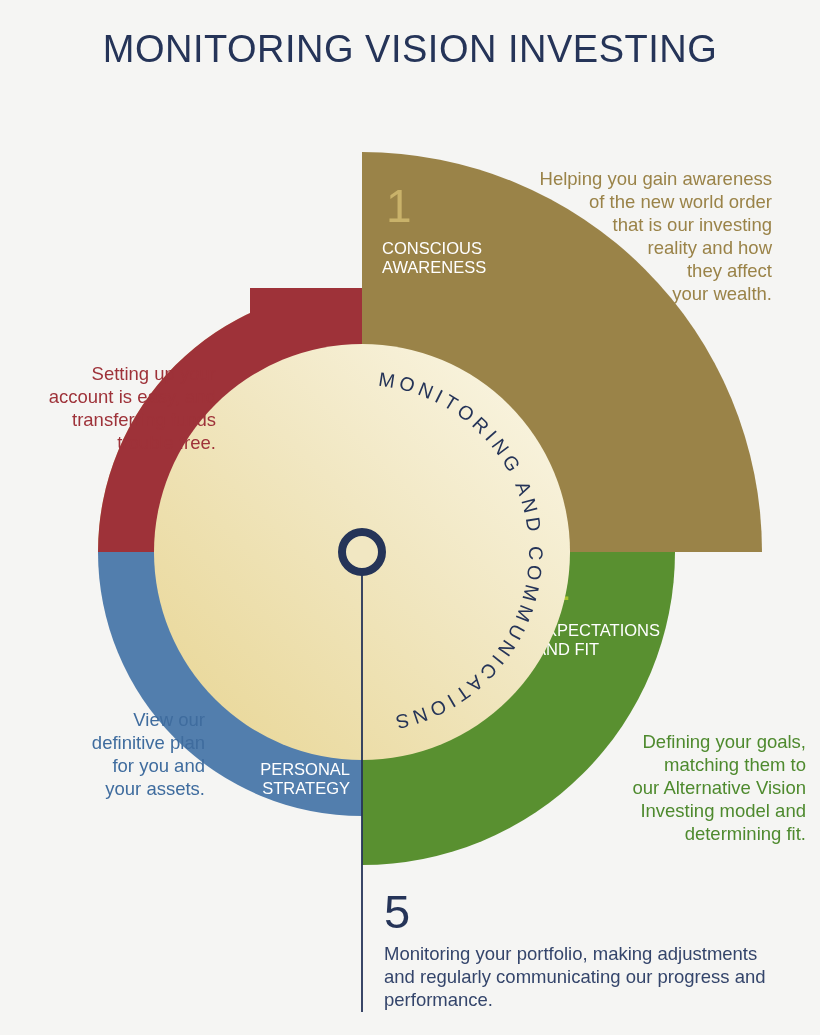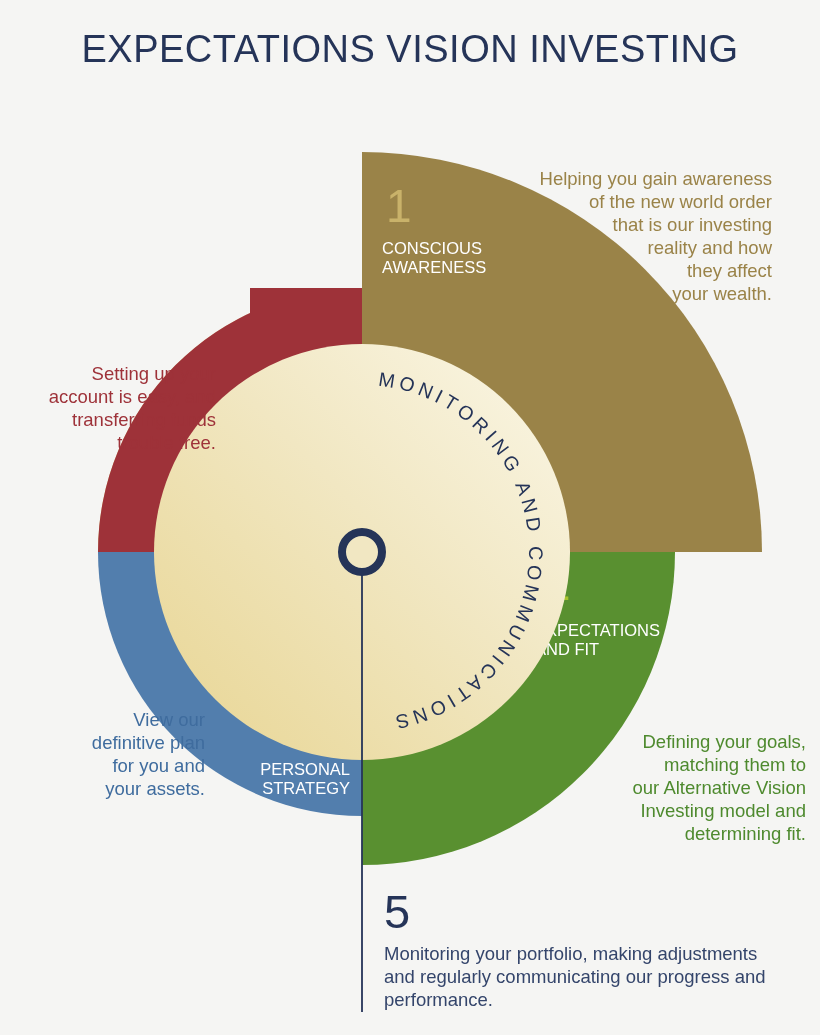--- a/index.html
+++ b/index.html
@@ -22,21 +22,21 @@
   .wedge-label{fill:#ffffff;font-size:16.5px;font-family:"Liberation Sans",sans-serif;}
   .wedge-num{font-size:46px;font-family:"Liberation Sans",sans-serif;}
   .desc{font-size:18.5px;font-family:"Liberation Sans",sans-serif;}
   .circ-text{font-size:19.5px;letter-spacing:4.2px;fill:#253458;font-family:"Liberation Sans",sans-serif;}
   .step5-num{font-size:47px;fill:#253458;font-family:"Liberation Sans",sans-serif;}
   .step5-text{font-size:18.5px;fill:#34456b;font-family:"Liberation Sans",sans-serif;}
 </style>
 </head>
 <body>
 
-<div id="page-title">EXPECTATIONS VISION INVESTING</div>
+<div id="page-title">MONITORING VISION INVESTING</div>
 
 <svg id="infographic" width="820" height="1035" viewBox="0 0 820 1035">
 
   <defs>
     <linearGradient id="gradCream" x1="0" y1="1" x2="1" y2="0">
       <stop offset="0%" stop-color="#E8D592"></stop>
       <stop offset="55%" stop-color="#F1E7C2"></stop>
       <stop offset="100%" stop-color="#FBF7E7"></stop>
     </linearGradient>
     <linearGradient id="gradBand" x1="0" y1="1" x2="1" y2="0">

